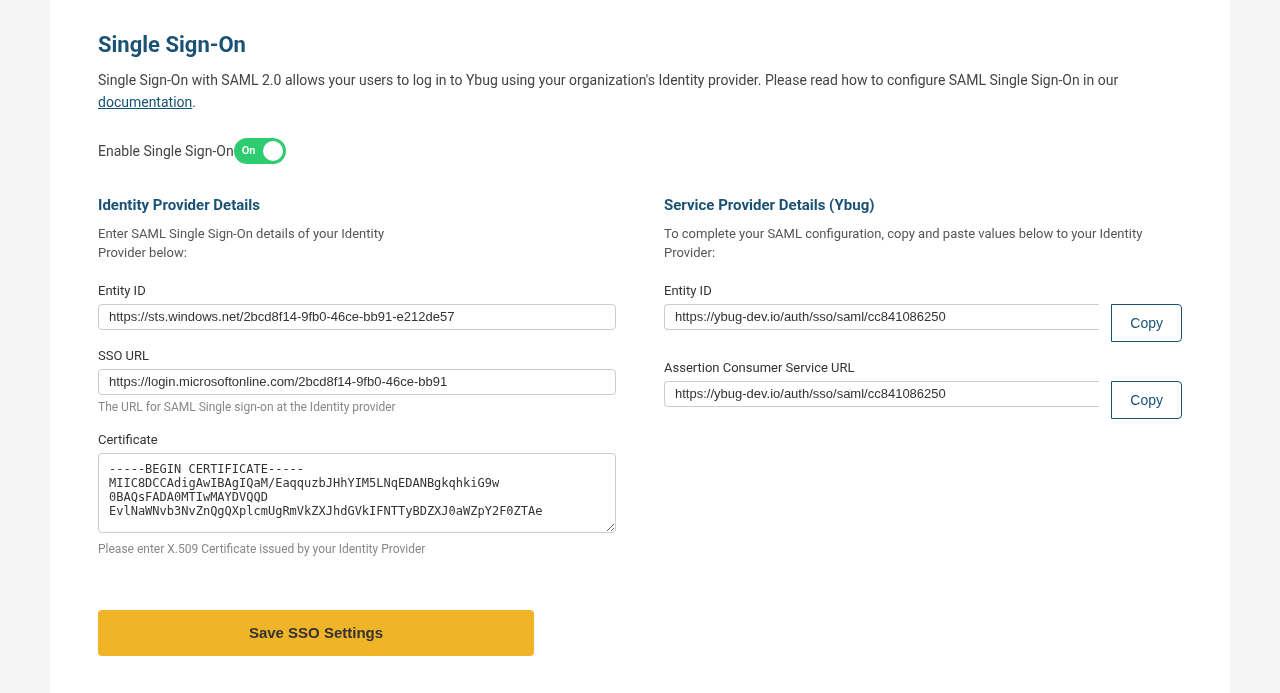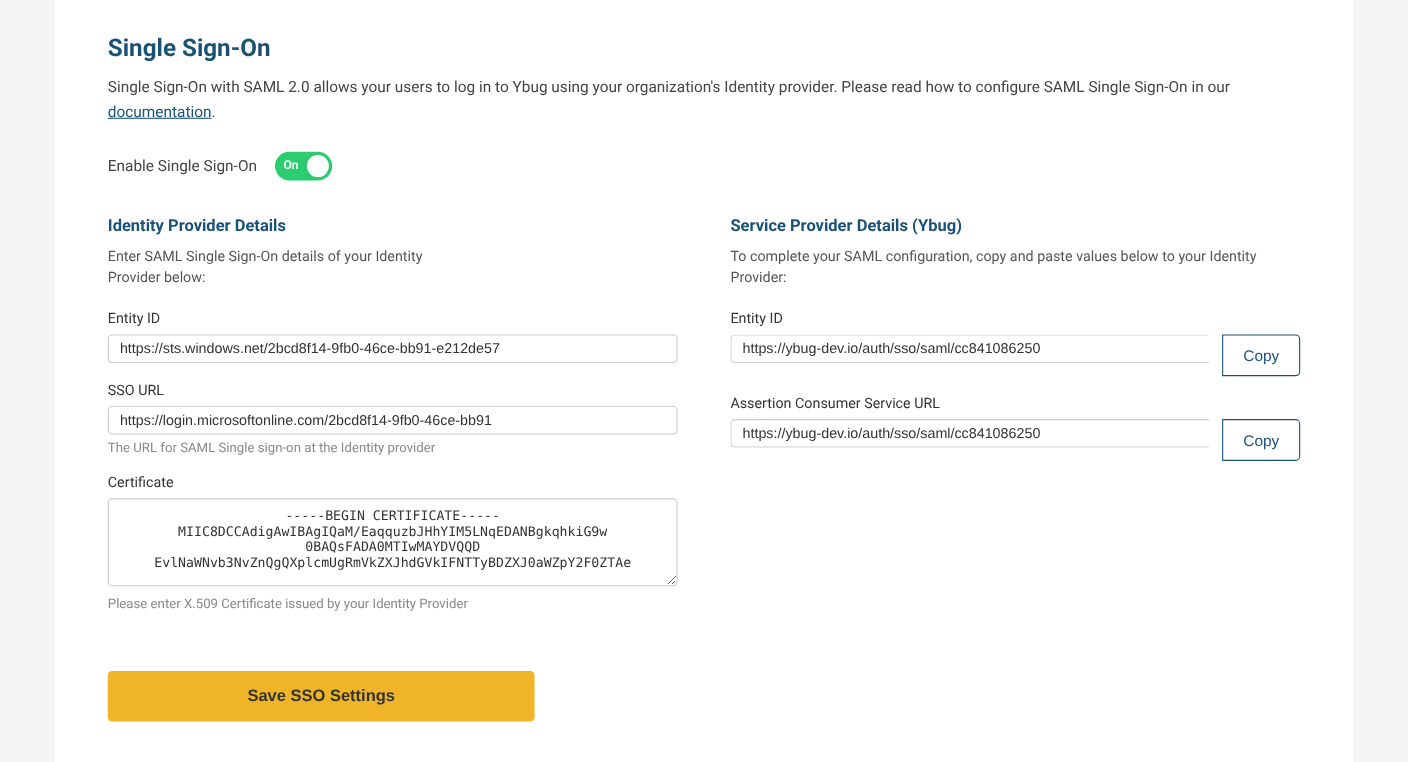--- a/index.html
+++ b/index.html
@@ -29,21 +29,20 @@
       line-height: 1.6;
       margin-bottom: 6px;
     }
     .page-description a {
       color: #1a5276;
       text-decoration: underline;
     }
     .toggle-row {
       display: flex;
       align-items: center;
-      gap: 16px;
       margin: 24px 0 32px 0;
     }
     .toggle-label {
       font-size: 14px;
       color: #444;
     }
     .toggle-switch {
       position: relative;
       width: 52px;
       height: 26px;
@@ -137,25 +136,24 @@
       width: 100%;
       height: 80px;
       border: 1px solid #ccc;
       border-radius: 4px;
       padding: 8px 10px;
       font-size: 12px;
       color: #333;
       font-family: monospace;
       resize: vertical;
       outline: none;
-      text-align: center;
     }
     .save-btn {
       margin-top: 36px;
-      width: 388px;
+      width: 436px;
       height: 46px;
       background: #f0b429;
       border: none;
       border-radius: 4px;
       font-size: 15px;
       font-weight: 600;
       color: #333;
       cursor: pointer;
     }
   </style>

